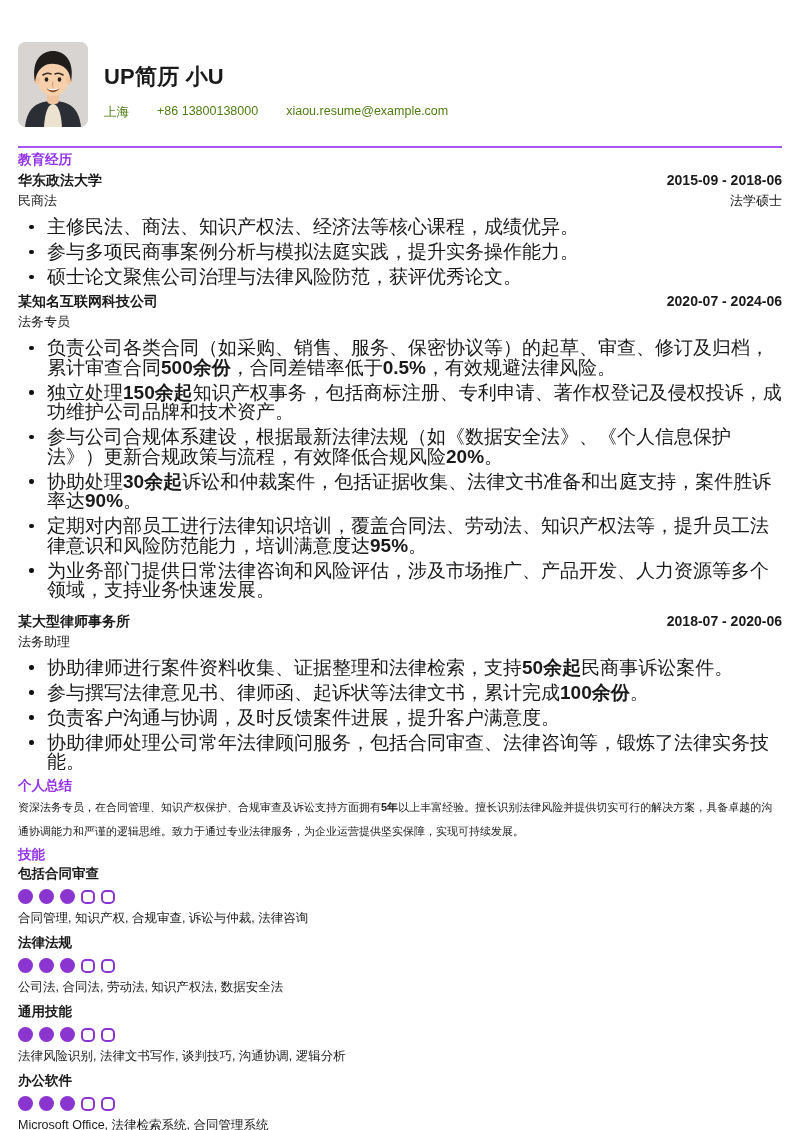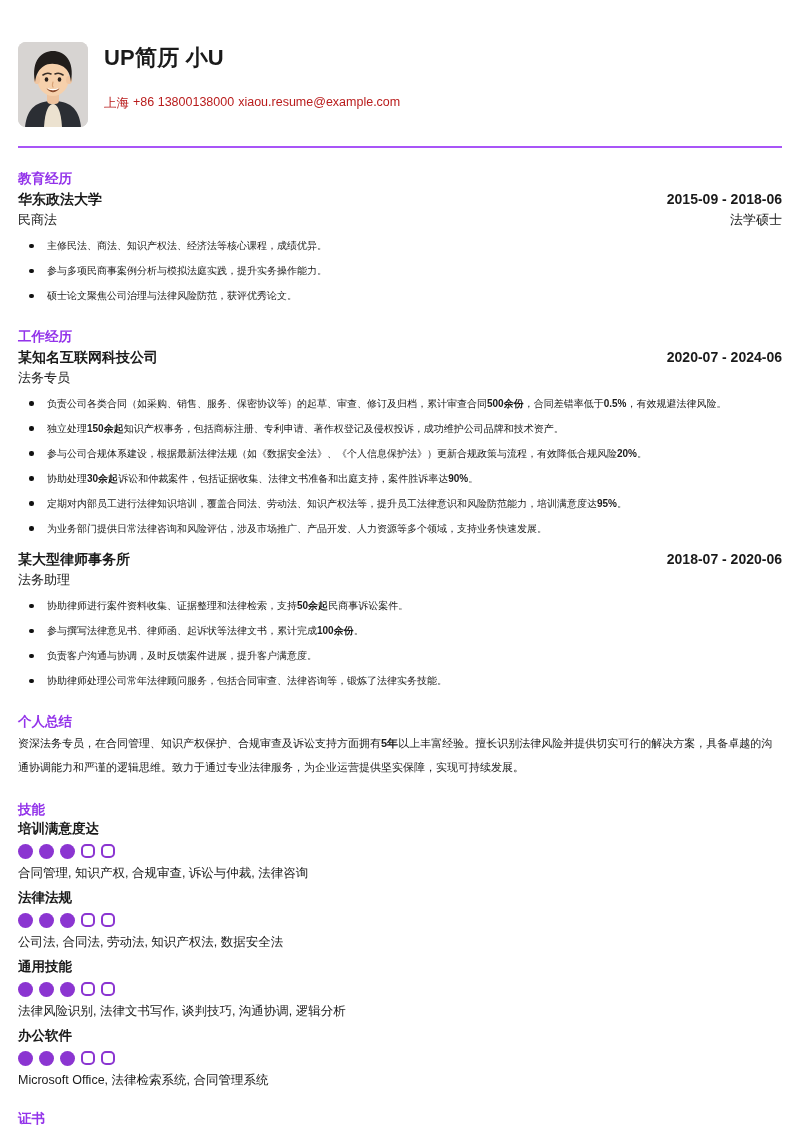--- a/index.html
+++ b/index.html
@@ -14,37 +14,37 @@
     width:800px;height:1130px;overflow:hidden;
     font-family:"Liberation Sans","DejaVu Sans",sans-serif;
     color:var(--ink);
   }
   .page{padding:42px 18px 0 18px}
 
   
   .header{display:flex;align-items:flex-start;gap:16px}
   .avatar{width:70px;height:85px;border-radius:8px;overflow:hidden;background:#d7d4d2;flex:0 0 auto}
   .avatar svg{display:block}
-  .name{font-size:22px;font-weight:700;margin-top:1px;letter-spacing:.2px}
-  .contact{display:flex;gap:4px;margin-top:22px;font-size:12.5px;color:#b91c1c}
+  .name{font-size:22px;font-weight:700;margin-top:20px;letter-spacing:.2px}
+  .contact{display:flex;gap:28px;margin-top:12px;font-size:12.5px;color:#4d7c0f}
   .divider{border:none;border-top:2px solid var(--divider);margin-top:19px}
 
   
-  .section{margin-top:22px}
+  .section{margin-top:3px}
   .sec-title{font-size:13.5px;font-weight:700;color:var(--accent);line-height:17px}
   .entry{margin-top:3px}
   .entry + .entry{margin-top:12px}
   .entry-head{display:flex;justify-content:space-between;align-items:flex-end;
     font-size:14px;font-weight:700;line-height:19px}
   .entry-sub{display:flex;justify-content:space-between;align-items:center;
     font-size:13px;line-height:18px;margin-top:2px}
 
   ul.bullets{list-style:none;margin-top:7px}
   li.bullet{position:relative;padding-left:29px;margin-bottom:5.5px;
-    font-size:10px;line-height:19.5px}
+    font-size:19px;line-height:19.5px}
   li.bullet::before{content:"";position:absolute;left:11px;top:7.5px;
     width:4.5px;height:4.5px;border-radius:50%;background:#111}
   li.bullet b, .para b{font-weight:700}
 
   .para{font-size:11px;line-height:24px;margin-top:1px}
 
   
   .skill-group{margin-top:8px}
   .skill-group:first-of-type{margin-top:2px}
   .skill-name{font-size:13.5px;font-weight:700;line-height:18px}
@@ -104,21 +104,20 @@
       </div>
       <ul class="bullets">
           <li class="bullet"><span>主修民法、商法、知识产权法、经济法等核心课程，成绩优异。</span></li>
           <li class="bullet"><span>参与多项民商事案例分析与模拟法庭实践，提升实务操作能力。</span></li>
           <li class="bullet"><span>硕士论文聚焦公司治理与法律风险防范，获评优秀论文。</span></li>
         </ul>
     </div>
   </section>
 
   <section class="section">
-    <h2 class="sec-title">工作经历</h2>
 
     <div class="entry">
       <div class="entry-head">
         <span>某知名互联网科技公司</span>
         <span>2020-07 - 2024-06</span>
       </div>
       <div class="entry-sub">
         <span>法务专员</span>
       </div>
       <ul class="bullets">
@@ -150,21 +149,21 @@
 
   <section class="section">
     <h2 class="sec-title">个人总结</h2>
     <p class="para"><span>资深法务专员，在合同管理、知识产权保护、合规审查及诉讼支持方面拥有</span><b>5年</b><span>以上丰富经验。擅长识别法律风险并提供切实可行的解决方案，具备卓越的沟通协调能力和严谨的逻辑思维。致力于通过专业法律服务，为企业运营提供坚实保障，实现可持续发展。</span></p>
   </section>
 
   <section class="section">
     <h2 class="sec-title">技能</h2>
 
     <div class="skill-group">
-      <div class="skill-name">培训满意度达</div>
+      <div class="skill-name">包括合同审查</div>
       <div class="dots">
           <span class="dot filled"></span>
           <span class="dot filled"></span>
           <span class="dot filled"></span>
           <span class="dot empty"></span>
           <span class="dot empty"></span>
         </div>
       <div class="skill-items">合同管理, 知识产权, 合规审查, 诉讼与仲裁, 法律咨询</div>
     </div>
 

